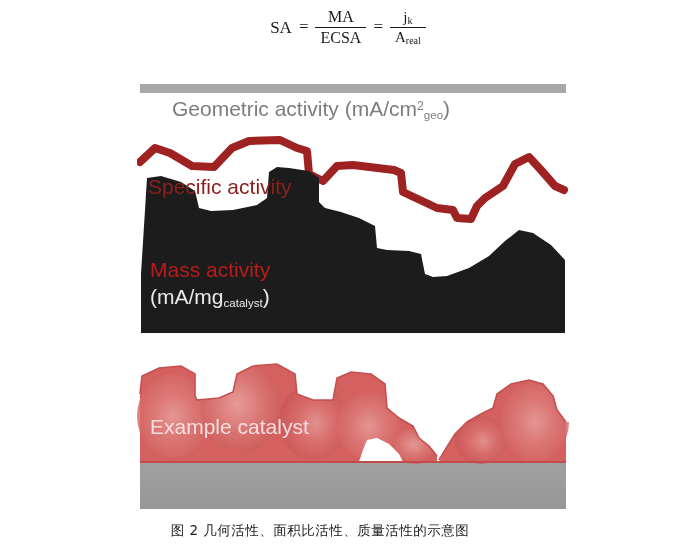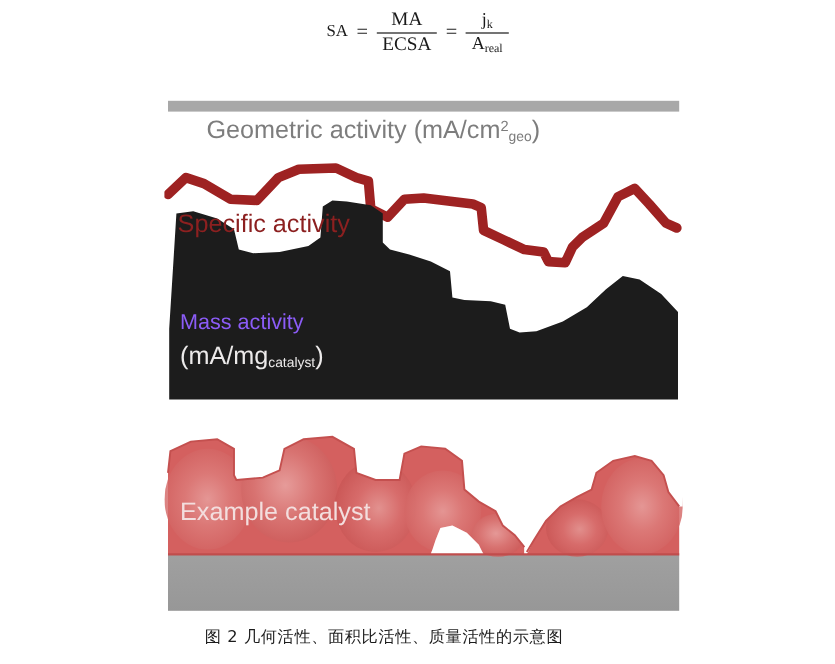--- a/index.html
+++ b/index.html
@@ -27,21 +27,21 @@
     color: #1a1a1a;
   }
   .eq-row {
     display: inline-flex;
     align-items: center;
     justify-content: center;
     gap: 7px;
   }
   .eq-term {
     font-family: "Liberation Serif", serif;
-    font-size: 14px;
+    font-size: 17px;
     line-height: 1;
   }
   .eq-op {
     font-family: "Liberation Serif", serif;
     font-size: 17px;
   }
   .frac {
     display: inline-flex;
     flex-direction: column;
     align-items: center;
@@ -118,22 +118,22 @@
   }
   #label-specific-units {
     left: 232px;
     top: 62px;
     font-size: 21px;
     color: #8c2020;
   }
   #label-mass-1 {
     left: 13px;
     top: 181px;
-    font-size: 18px;
-    color: #8b5cf6;
+    font-size: 21px;
+    color: #b91c1c;
   }
   #label-mass-2 {
     left: 13px;
     top: 208px;
     font-size: 21px;
     color: #eceaea;
   }
   #label-example-catalyst {
     left: 13px;
     top: 338px;

